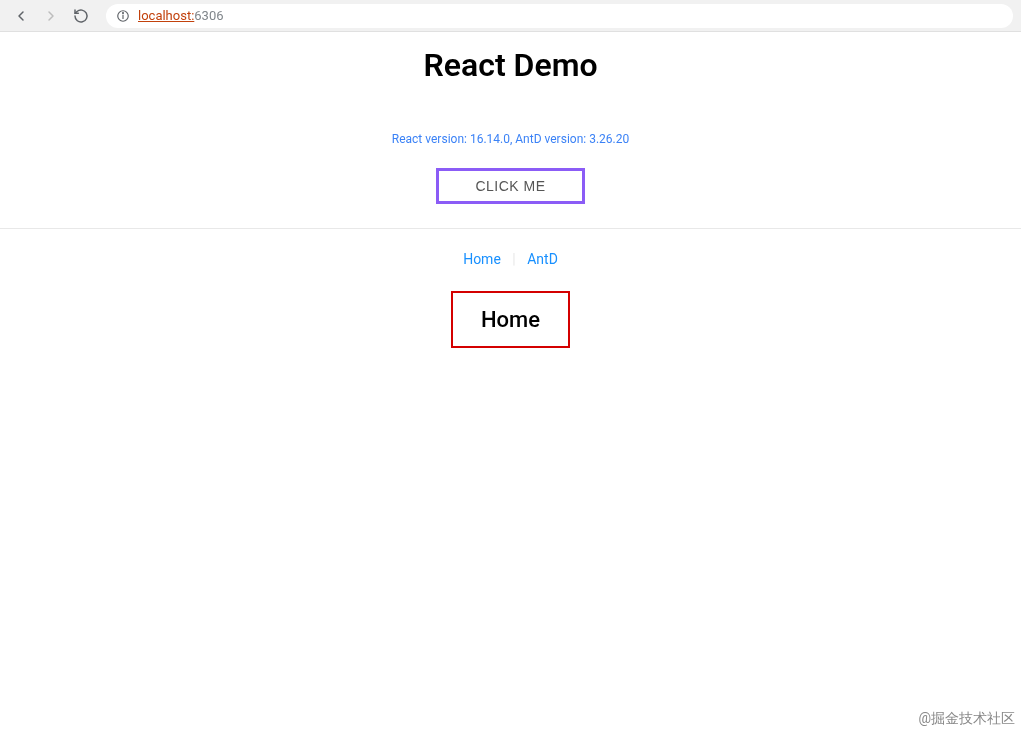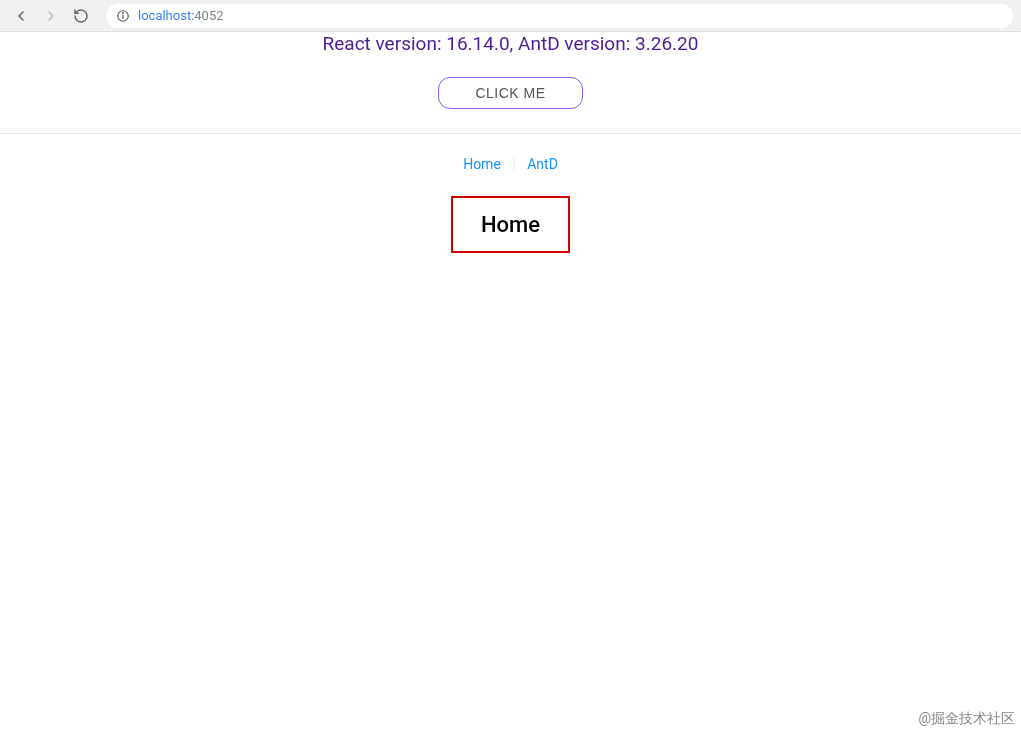--- a/index.html
+++ b/index.html
@@ -54,48 +54,49 @@
       font-size: 13px;
       color: #333;
       margin-left: 6px;
     }
     .info-icon {
       width: 14px;
       height: 14px;
       flex-shrink: 0;
     }
     .url-text .host {
-      color: #3b82f6;
+      color: #c2410c;
+      text-decoration: underline;
     }
     .url-text .port {
       color: #80868b;
     }
     .page-content {
       text-align: center;
     }
     .page-title {
       font-size: 32px;
       font-weight: 600;
       color: #000;
       margin-top: 14px;
       margin-bottom: 48px;
     }
     .version-text {
-      font-size: 19px;
-      color: #4c1d95;
+      font-size: 12px;
+      color: #3b82f6;
       margin-bottom: 22px;
     }
     .click-btn {
       display: inline-block;
       padding: 7px 36px;
       font-size: 14px;
       color: #555;
       background: #fff;
-      border: 1px solid #8b5cf6;
-      border-radius: 12px;
+      border: 3px solid #8b5cf6;
+      border-radius: 0;
       cursor: pointer;
       letter-spacing: 0.5px;
     }
     .divider {
       border: none;
       border-top: 1px solid #e8e8e8;
       margin-top: 24px;
     }
     .nav-links {
       margin-top: 22px;
@@ -151,26 +152,27 @@
   </div>
   <div class="address-bar">
     <span class="info-icon">
       <svg viewBox="0 0 24 24" fill="none" stroke="#5f6368" stroke-width="2">
           <circle cx="12" cy="12" r="9"></circle>
           <line x1="12" y1="10" x2="12" y2="17"></line>
           <circle cx="12" cy="7" r="0.8" fill="#5f6368"></circle>
         </svg>
     </span>
     <span class="url-text">
-      <span class="host">localhost:</span><span class="port">4052</span>
+      <span class="host">localhost:</span><span class="port">6306</span>
     </span>
   </div>
 </div>
 
 <div class="page-content">
+  <h1 class="page-title">React Demo</h1>
   <div class="version-text">React version: 16.14.0, AntD version: 3.26.20</div>
   <button class="click-btn">CLICK ME</button>
   <hr class="divider">
   <div class="nav-links">
     <a>Home</a>
     <span class="sep">|</span>
     <a>AntD</a>
   </div>
   <div class="home-box">Home</div>
 </div>

